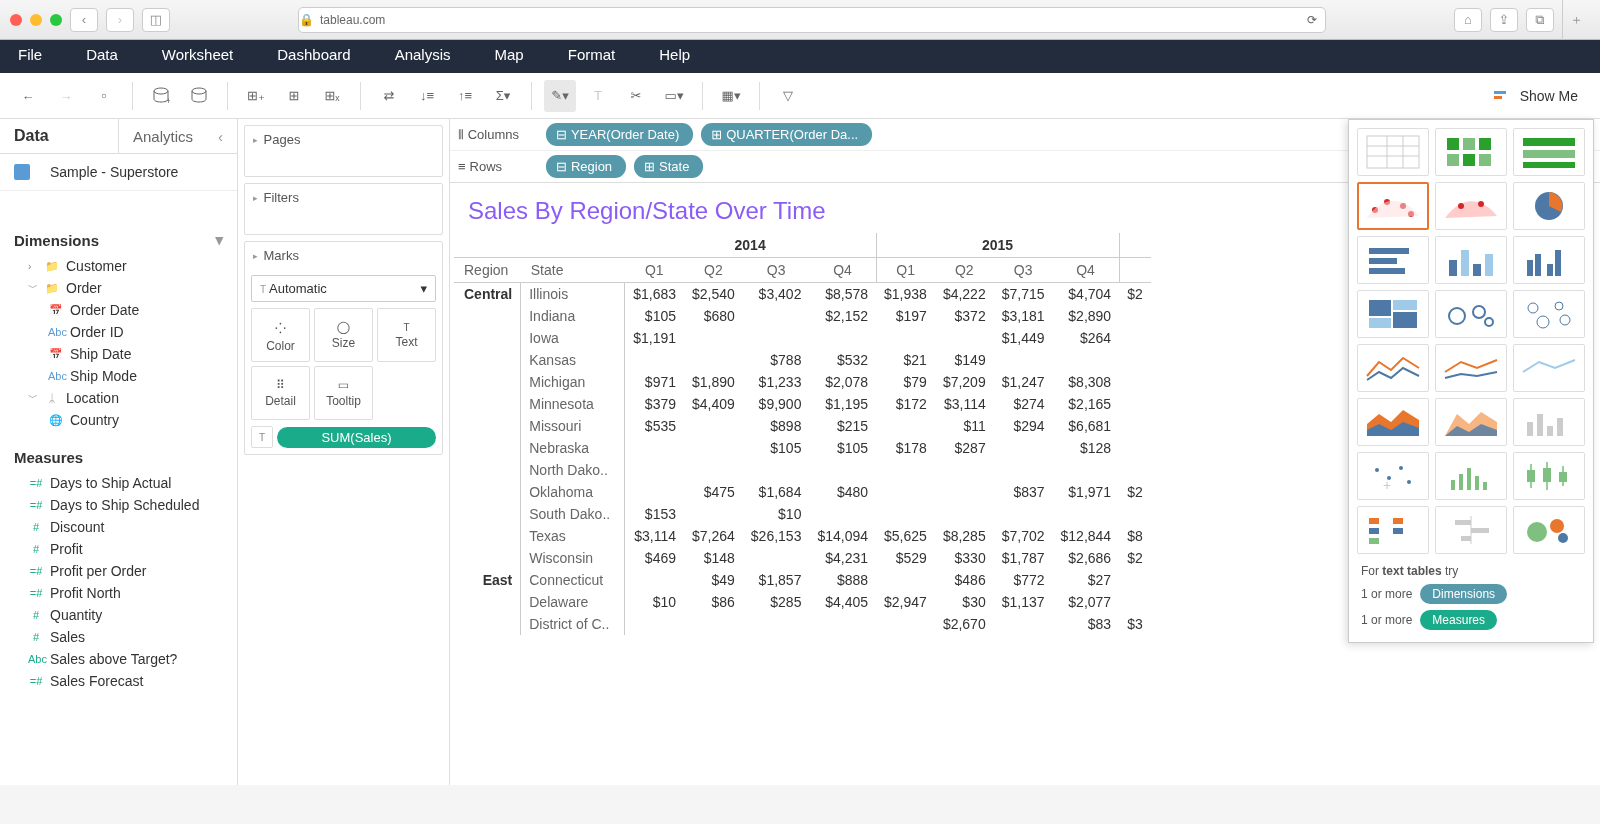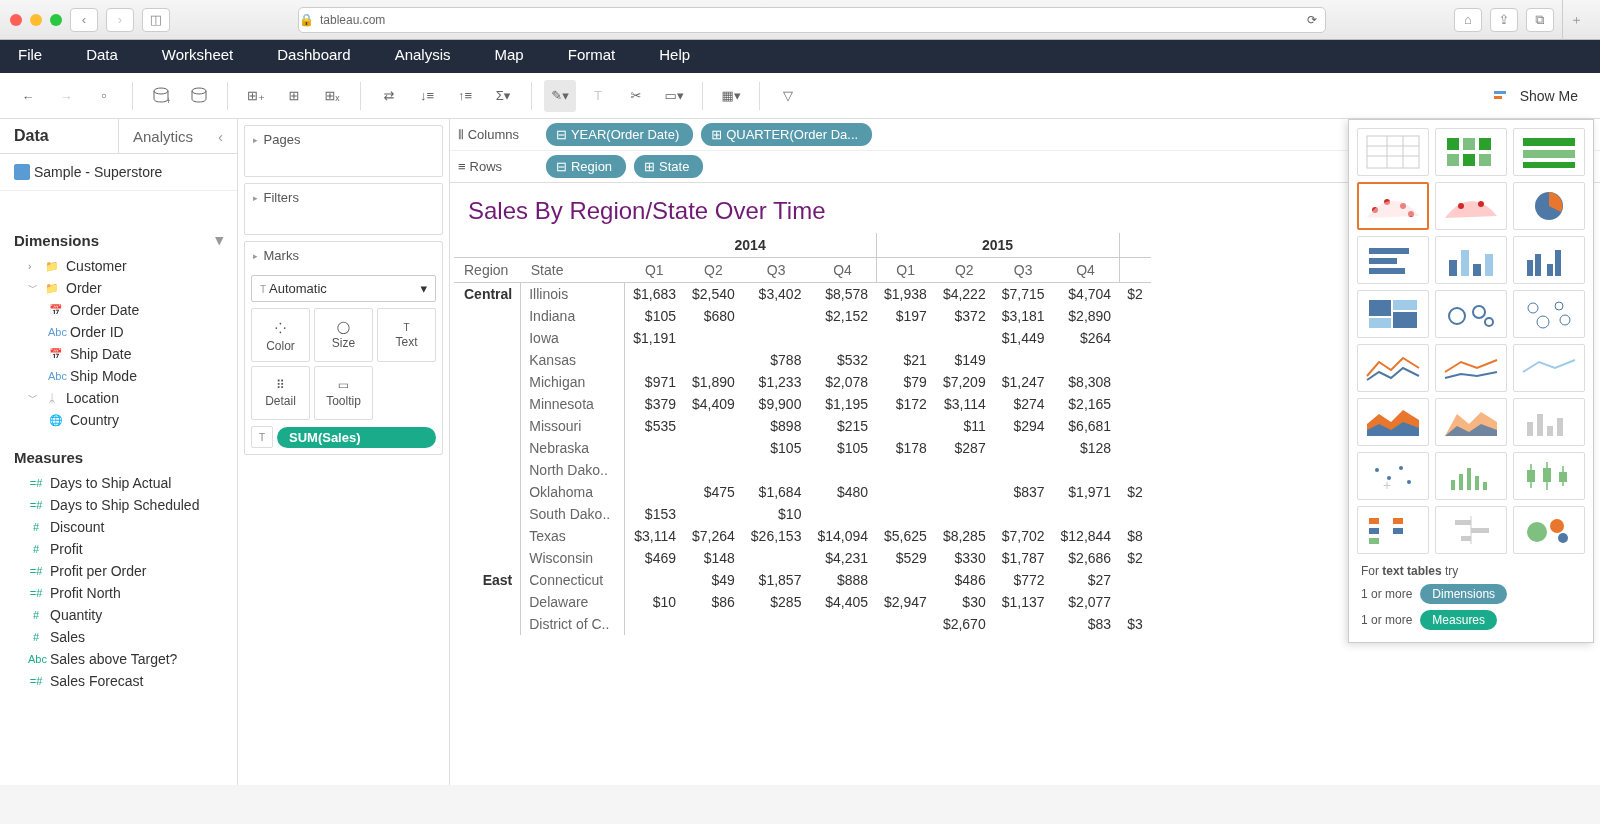--- a/index.html
+++ b/index.html
@@ -32,54 +32,54 @@
 
 
 .main { display:flex; height: calc(824px - 40px - 72px - 46px); background:#fff; }
 
 
 .sidebar { width: 238px; border-right:1px solid #ddd; display:flex; flex-direction:column; }
 .side-tabs { display:flex; border-bottom:1px solid #ddd; }
 .side-tab { flex:1; padding:8px 14px; font-size:16px; font-weight:600; cursor:pointer; }
 .side-tab.inactive { border-left:1px solid #ddd; color:#666; font-weight:400; font-size:15px; display:flex; align-items:center; justify-content:space-between; }
 .side-tab .chev { color:#999; }
-.datasource { padding:10px 14px; display:flex; gap:4px; font-size:14px; border-bottom:1px solid #eee; }
+.datasource { padding:10px 14px; display:flex; gap:20px; font-size:14px; border-bottom:1px solid #eee; }
 .ds-icon { width:16px; height:16px; background:#5a9bd5; border-radius:2px; display:inline-block; }
 .section-hdr { padding:10px 14px 4px; font-size:15px; font-weight:600; display:flex; justify-content:space-between; align-items:center; }
 .tree { padding: 2px 0 8px; font-size:14px; }
 .tree-item { display:flex; align-items:center; gap:6px; padding:3px 14px; cursor:pointer; }
 .tree-item.l1 { padding-left: 28px; }
 .tree-item.l2 { padding-left: 48px; }
 .chev-s { width:10px; display:inline-block; color:#888; font-size:10px; }
 .fld-icon { width:16px; text-align:center; font-size:11px; }
 .fld-icon.blue { color:#5a9bd5; } .fld-icon.teal { color:#1aab8a; }
 .fld-icon.gray{color:#999;}
 
 
 .shelf-col { width: 212px; border-right:1px solid #ddd; padding:6px; display:flex; flex-direction:column; gap:6px; }
 .card { border:1px solid #ddd; border-radius:2px; }
 .card-hdr { padding:6px 8px; font-size:13px; color:#555; display:flex; align-items:center; gap:6px; }
 .card-hdr .tri { font-size:9px; color:#999; }
-.marks-body { padding:6px; }
+.marks-body { padding:6px;text-align:center; }
 .marks-type { border:1px solid #ccc; border-radius:2px; padding:5px 8px; display:flex; justify-content:space-between; align-items:center; font-size:13px; margin-bottom:6px; }
 .marks-grid { display:grid; grid-template-columns:repeat(3,1fr); gap:4px; }
 .marks-cell { border:1px solid #ddd; border-radius:2px; height:54px; display:flex; flex-direction:column; align-items:center; justify-content:center; font-size:12px; color:#555; gap:2px; cursor:pointer;}
 .marks-pill { margin-top:6px; display:flex; align-items:center; gap:4px; }
 .pill-icon { width:22px; height:22px; border:1px solid #ddd; border-radius:2px; display:flex; align-items:center; justify-content:center; font-size:10px; color:#888; }
-.pill-green { background:#1aab8a; color:#fff; border-radius:11px; padding:3px 12px; font-size:13px; flex:1;font-weight:bold; }
+.pill-green { background:#1aab8a; color:#fff; border-radius:11px; padding:3px 12px; font-size:13px; flex:1; }
 
 
 .worksheet { flex:1; display:flex; flex-direction:column; position:relative; }
 .shelves { border-bottom:1px solid #ddd; }
 .shelf-row { display:flex; align-items:center; padding:4px 8px; gap:8px; border-bottom:1px solid #eee; }
 .shelf-row:last-child { border-bottom:none; }
 .shelf-label { width:80px; font-size:13px; color:#555; display:flex; align-items:center; gap:4px; }
 .pill { background:#4e9caf; color:#fff; border-radius:11px; padding:4px 14px 4px 10px; font-size:13px; display:flex; align-items:center; gap:4px; }
 .pill.blue { background:#5599aa; }
-.ws-title { font-size:24px; font-weight:300; color:#701a75; padding:14px 18px 8px; }
+.ws-title { font-size:24px; font-weight:300; color:#8b5cf6; padding:14px 18px 8px; }
 .viz { position:relative; overflow:hidden; flex:1; }
 .orderdate-label { position:absolute; right:10px; top:2px; font-size:13px; font-weight:600; }
 
 table.crosstab { border-collapse:collapse; font-size:14px; margin-left:4px; }
 table.crosstab th { font-weight:600; text-align:center; padding:4px 8px; }
 table.crosstab th.rowhdr { text-align:left; padding-left:10px; }
 table.crosstab td { padding:3px 8px; text-align:right; border:none; }
 table.crosstab td.region { text-align:right; font-weight:600; padding-left:10px; vertical-align:top; border-right:1px solid #ccc;}
 table.crosstab td.state { text-align:left; color:#666; border-right:1px solid #ccc; padding-right:14px;}
 table.crosstab tr.yearrow th { border-bottom:1px solid #ccc;margin-top:48px; }

